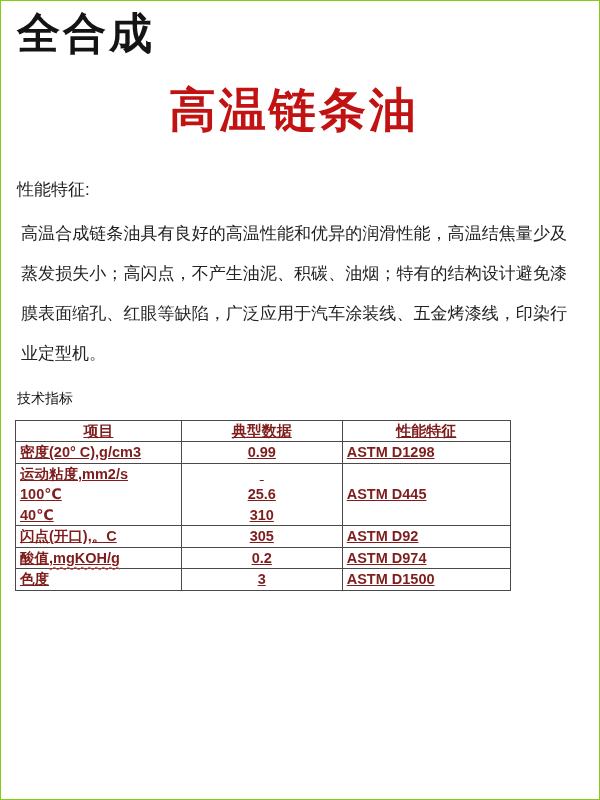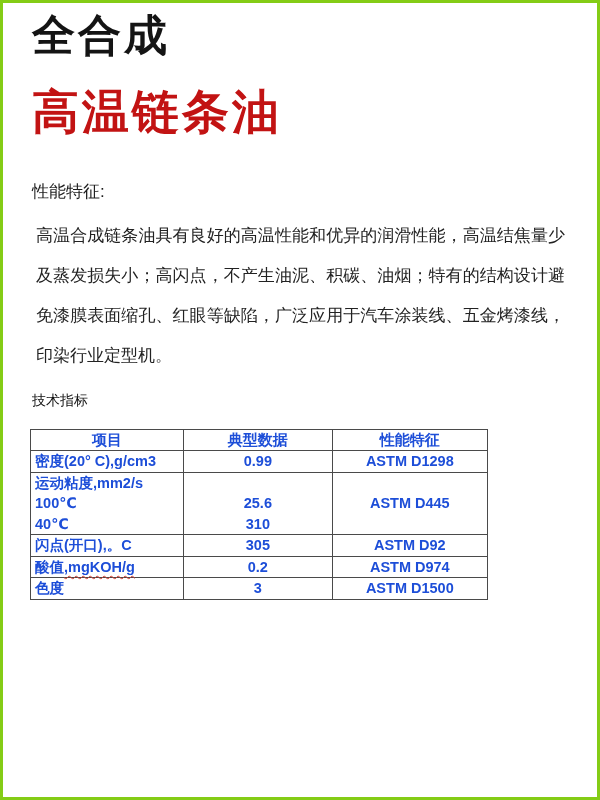--- a/index.html
+++ b/index.html
@@ -1,52 +1,52 @@
 <!DOCTYPE html>
 <html><head>
 <meta charset="utf-8">
 <style>
   html,body{margin:0;padding:0;background:#ffffff;}
   body{width:600px;height:800px;font-family:"Liberation Sans","DejaVu Sans",sans-serif;color:#1c1c1c;}
   .page{
     box-sizing:border-box;width:600px;height:800px;
-    border:3px solid #84cc16;background:#fff;
-    padding:4px 28px 8px 29px;overflow:hidden;
+    border:1px solid #84cc16;background:#fff;
+    padding:4px 28px 8px 16px;overflow:hidden;
   }
   .title-black{
     font-size:43px;font-weight:700;color:#141414;
     letter-spacing:3px;margin:4px 0 0 0;line-height:1.15;
   }
   .title-red{
     font-size:47px;font-weight:700;color:#c21313;
-    letter-spacing:3px;margin:26px 0 0 0;line-height:1.1;
+    letter-spacing:3px;margin:26px 0 0 0;line-height:1.1;text-align:center;
   }
   .features-heading{
     font-size:17px;margin-top:34px;line-height:40px;font-weight:400;
   }
   .para{
     font-size:17px;line-height:40px;margin:4px;
     text-align:justify;text-justify:inter-ideograph;
     color:#222;
   }
   .table-heading{
-    font-size:14px;margin-top:16px;margin-bottom:19px;color:#111;
+    font-size:14px;margin-top:16px;margin-bottom:12px;color:#111;
   }
   table.spec{
-    width:458px;border-collapse:collapse;table-layout:fixed;
-    font-size:14.5px;font-weight:600;color:#1d4ed8;margin-left:-2px;
+    width:496px;border-collapse:collapse;table-layout:fixed;
+    font-size:14.5px;font-weight:600;color:#7f1d1d;margin-left:-2px;text-decoration:underline;
   }
   table.spec th, table.spec td{
     border:1.5px solid #4a4a4a;
     padding:0 4px;line-height:20px;vertical-align:middle;
   }
   table.spec th{font-weight:600;text-align:center;font-size:15px;}
   td.c-item{text-align:left;margin-left:44px;}
   td.c-typ{text-align:center;}
-  td.c-meth{text-align:center;}
+  td.c-meth{}
   col.w1{width:33.5%;} col.w2{width:32.5%;} col.w3{width:34%;}
   .line{line-height:20.5px;}
   .flagged{
     text-decoration-line:underline;
     text-decoration-style:wavy;
     text-decoration-color:#d23b2e;
     text-decoration-thickness:1px;
     text-underline-offset:3px;
   }
 </style>

